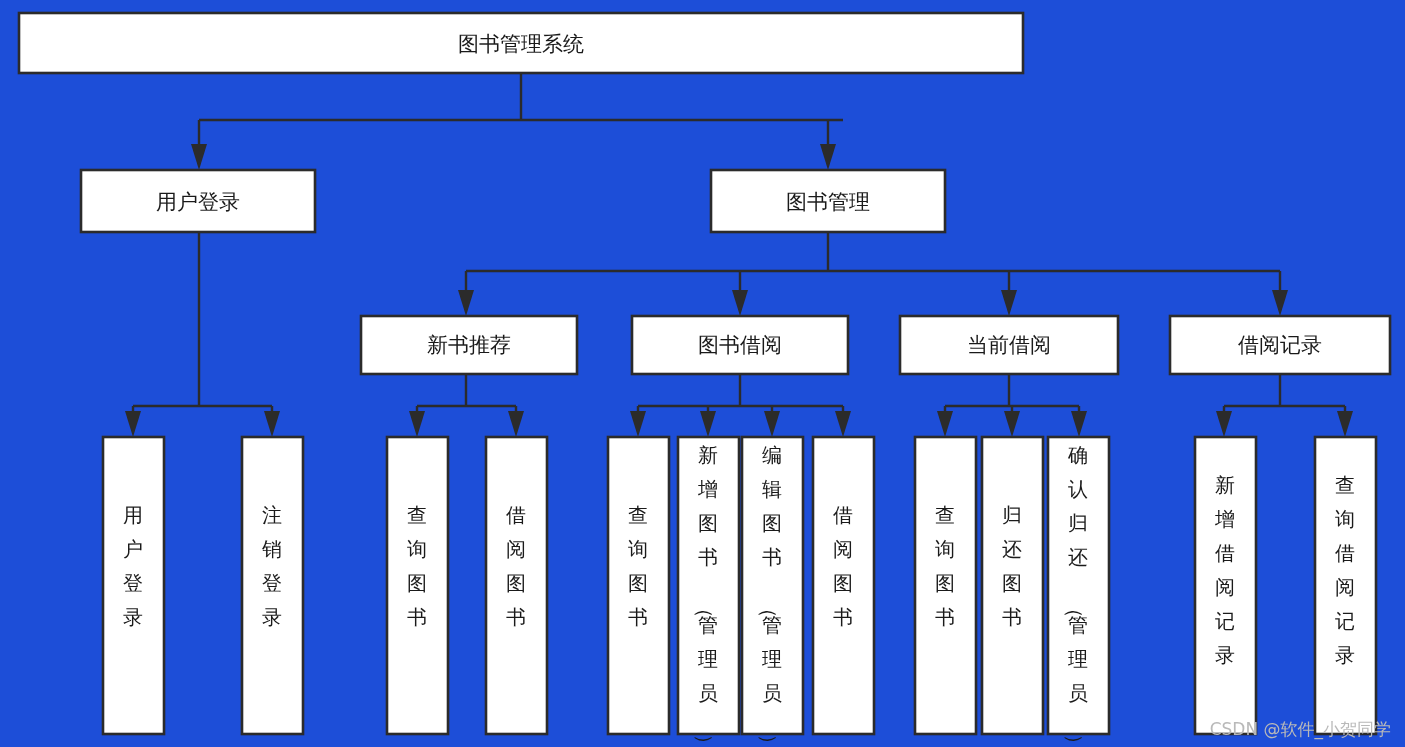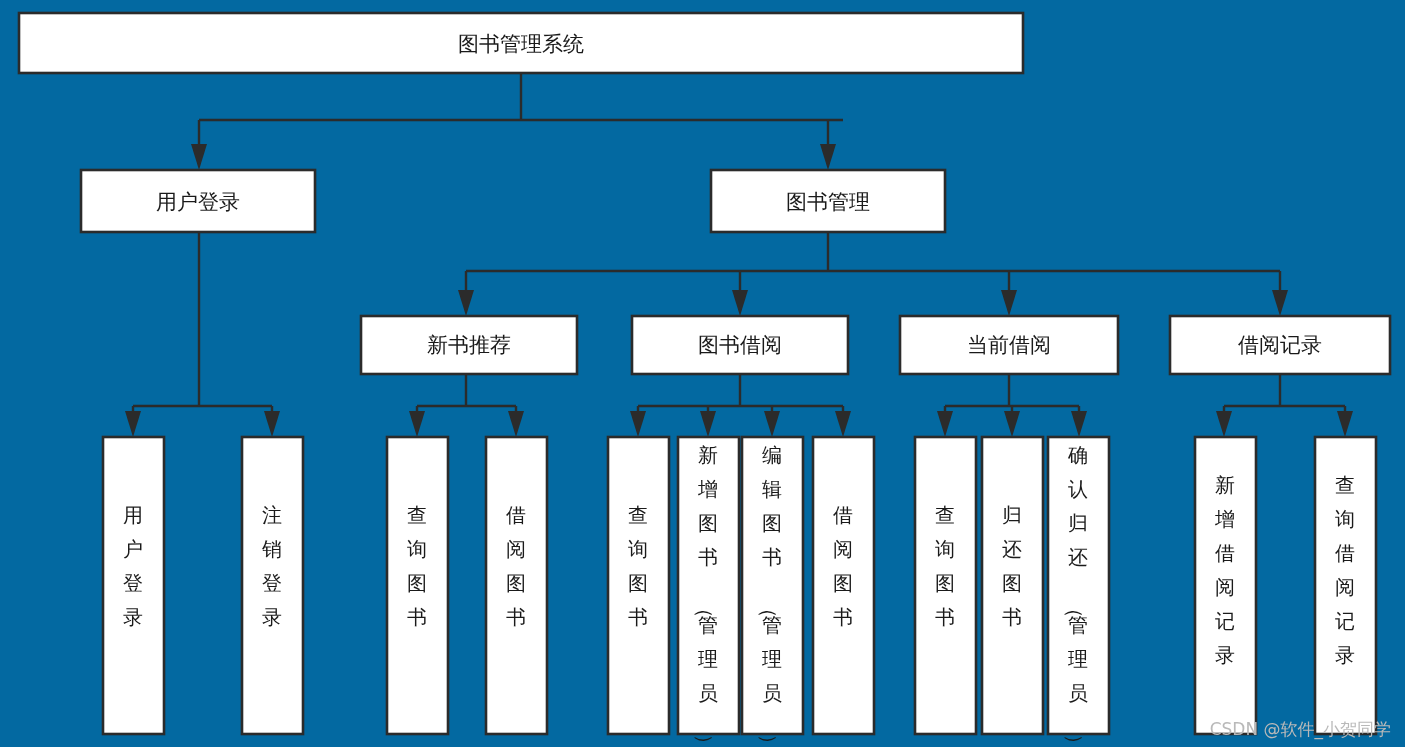--- a/index.html
+++ b/index.html
@@ -10,21 +10,21 @@
   body {
     width: 1405px;
     height: 747px;
     font-family: "DejaVu Sans", "Liberation Sans", sans-serif;
     overflow: hidden;
   }
   #diagram-root {
     position: relative;
     width: 1405px;
     height: 747px;
-    background: #0369a1;
+    background: #1d4ed8;
   }
   svg.diagram-canvas {
     position: absolute;
     left: 0;
     top: 0;
     width: 1405px;
     height: 747px;
   }
   .node-box {
     fill: #ffffff;

